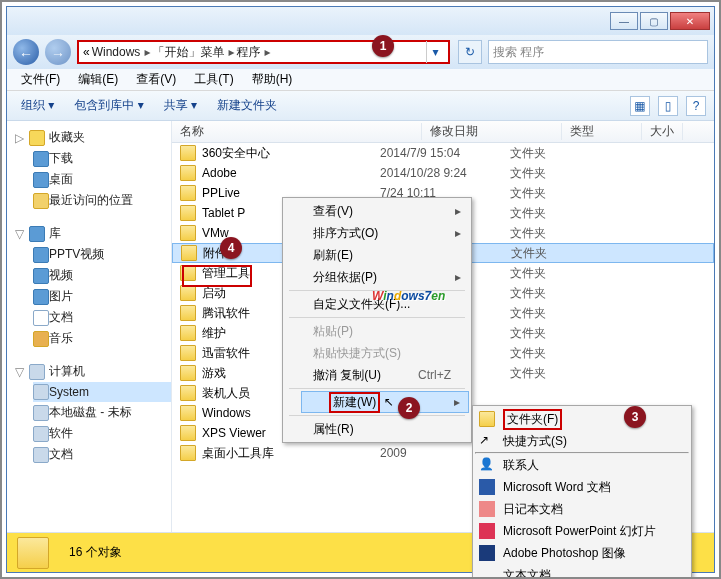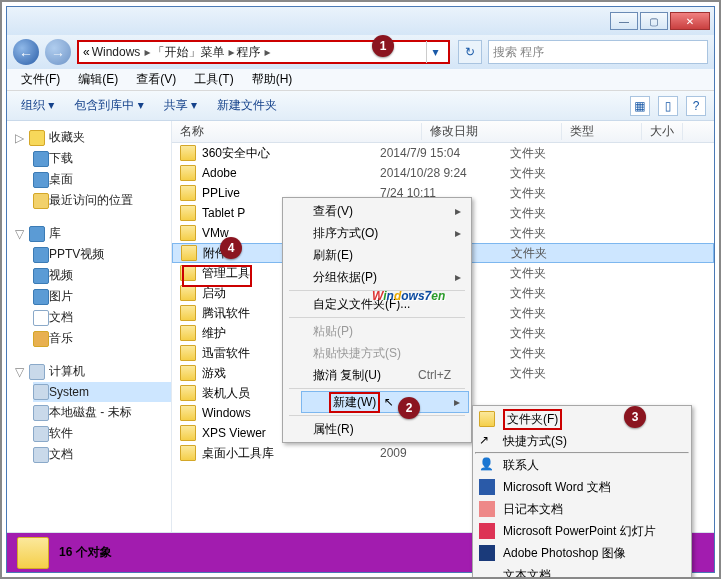--- a/index.html
+++ b/index.html
@@ -36,21 +36,21 @@
 .content{flex:1;display:flex;flex-direction:column;min-width:0;}
 .cols{height:22px;background:linear-gradient(#fdfdfd,#f0f4f9);border-bottom:1px solid #d9e2ec;display:flex;align-items:center;color:#444;}
 .cols span{padding:0 8px;border-right:1px solid #e2e9f1;}
 .list{flex:1;overflow:hidden;position:relative;}
 .row{height:20px;display:flex;align-items:center;padding-left:8px;}
 .row .name{width:200px;display:flex;align-items:center;gap:6px;}
 .row .date{width:130px;color:#555;}
 .row .type{width:80px;color:#555;}
 .row.sel{background:#cde6ff;border:1px solid #7db7ef;}
 .ficon{width:16px;height:16px;background:linear-gradient(#fbe89b,#f5cf4a);border:1px solid #d4a728;border-radius:1px;}
-.status{height:40px;border-top:1px solid #d9e2ec;background:#a21caf;display:flex;align-items:center;padding:0 10px;gap:10px;font-weight:bold;}
+.status{height:40px;border-top:1px solid #d9e2ec;background:#fde047;display:flex;align-items:center;padding:0 10px;gap:20px;}
 .status .big{width:32px;height:32px;background:linear-gradient(#fbe89b,#f5cf4a);border:1px solid #d4a728;border-radius:2px;}
 .ctxmenu{position:absolute;background:#f4f4f4;border:1px solid #a7a7a7;box-shadow:2px 2px 4px rgba(0,0,0,.3);padding:2px;}
 .ctxmenu .mi{height:22px;display:flex;align-items:center;padding:0 28px 0 28px;position:relative;white-space:nowrap;}
 .ctxmenu .mi.disabled{color:#9a9a9a;}
 .ctxmenu .mi.sub::after{content:"▸";position:absolute;right:8px;color:#555;}
 .ctxmenu .mi.hl{background:#cde6ff;border:1px solid #7db7ef;padding:0 27px;margin-left:16px;}
 .ctxmenu hr{border:none;border-top:1px solid #d4d4d4;margin:2px 4px;}
 .ctxmenu .mi .sc{position:absolute;right:18px;color:#666;}
 .submenu{position:absolute;background:#f4f4f4;border:1px solid #a7a7a7;box-shadow:2px 2px 4px rgba(0,0,0,.3);padding:2px;}
 .submenu .mi{height:22px;display:flex;align-items:center;padding:0 20px 0 28px;gap:6px;white-space:nowrap;position:relative;}

